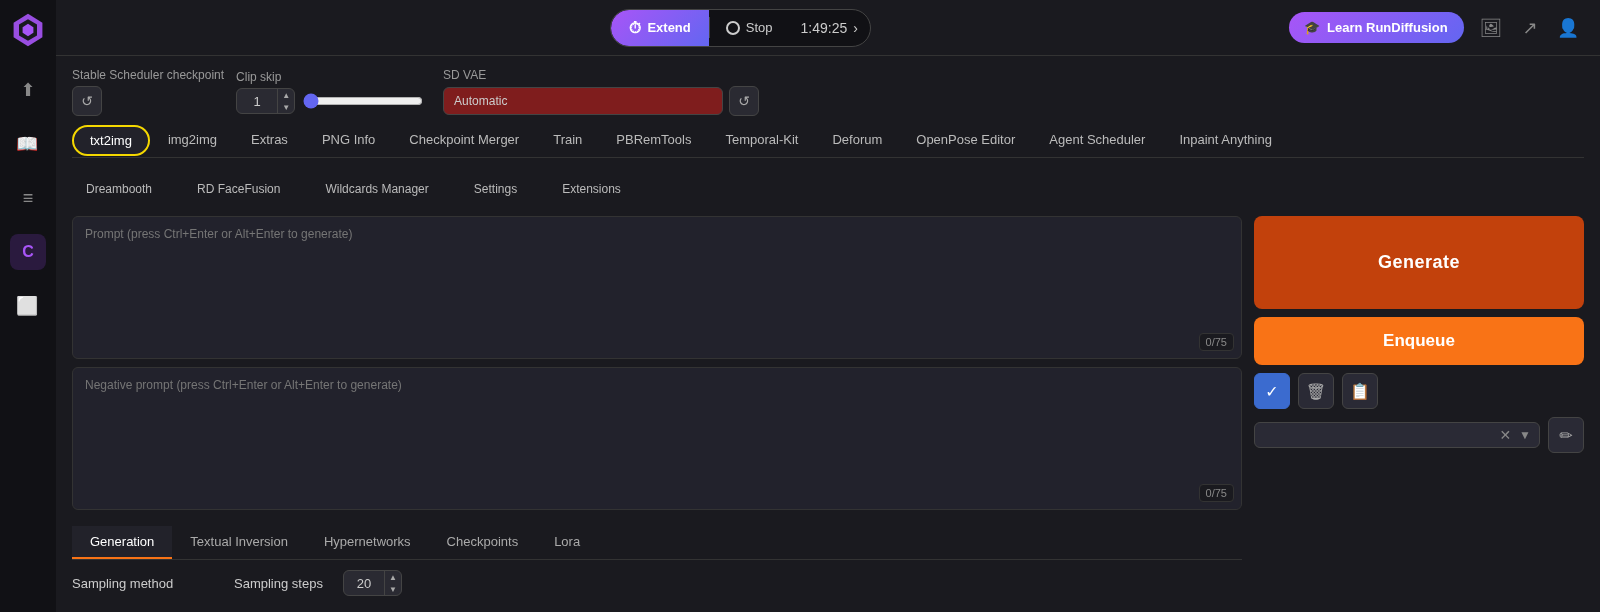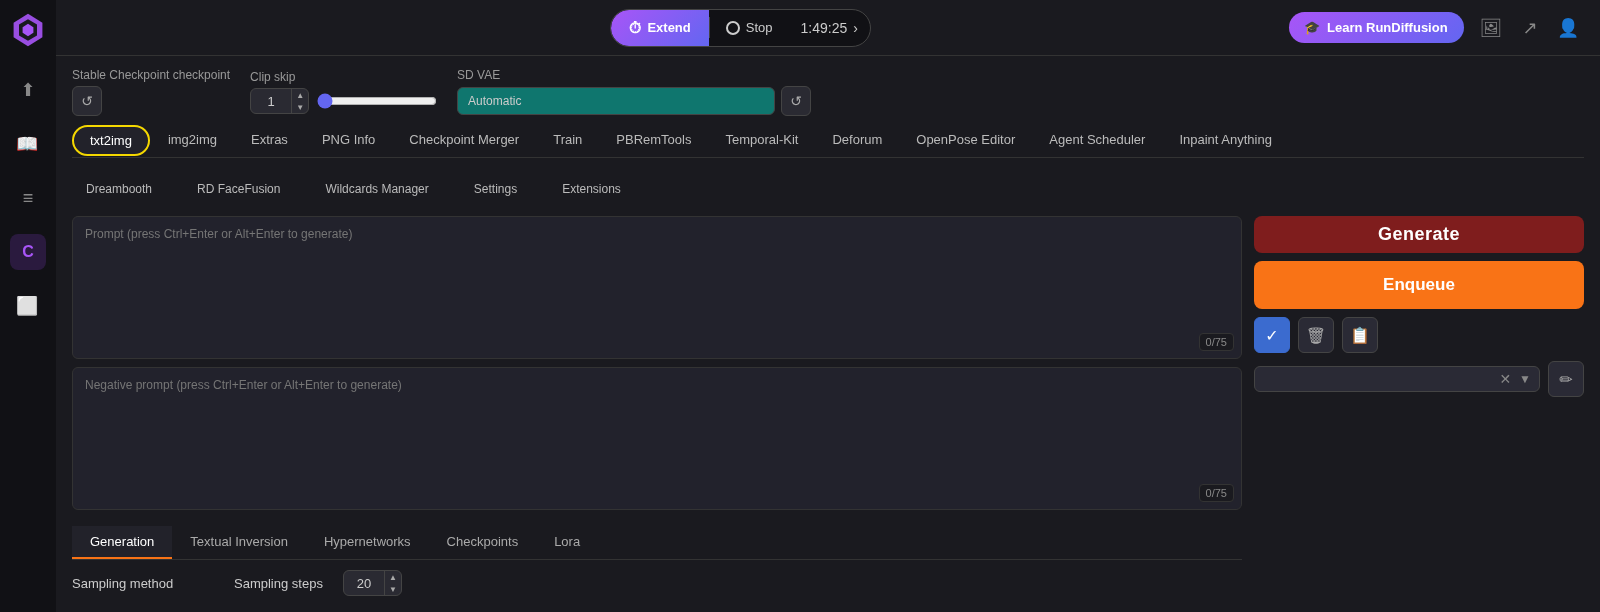--- a/index.html
+++ b/index.html
@@ -188,21 +188,20 @@
       display: flex;
       align-items: center;
       justify-content: center;
       font-size: 14px;
     }
 
     .clip-group {
       display: flex;
       flex-direction: column;
       gap: 4px;
-      margin-left: 8px;
     }
     .clip-label {
       font-size: 12px;
       color: #999;
     }
     .clip-controls {
       display: flex;
       align-items: center;
       gap: 8px;
     }
@@ -256,27 +255,27 @@
     .vae-label {
       font-size: 12px;
       color: #999;
     }
     .vae-select-wrap {
       display: flex;
       align-items: center;
       gap: 6px;
     }
     .vae-select {
-      background: #0f766e;
+      background: #7f1d1d;
       border: 1px solid #444;
       color: #ccc;
       padding: 6px 32px 6px 10px;
       border-radius: 6px;
       font-size: 12px;
-      width: 318px;
+      width: 280px;
       appearance: none;
       cursor: pointer;
     }
 
     
     .tabs-row1 {
       display: flex;
       align-items: center;
       border-bottom: 1px solid #333;
       gap: 2px;
@@ -440,26 +439,26 @@
 
     
     .right-panel {
       width: 330px;
       display: flex;
       flex-direction: column;
       gap: 8px;
       flex-shrink: 0;
     }
     .generate-btn {
-      background: #7f1d1d;
+      background: #c2410c;
       border: none;
       color: #fff;
       font-size: 18px;
       font-weight: 700;
-      padding: 8px;
+      padding: 36px;
       border-radius: 8px;
       cursor: pointer;
       width: 100%;
       letter-spacing: 0.5px;
     }
     .enqueue-btn {
       background: #f97316;
       border: none;
       color: #fff;
       font-size: 17px;
@@ -594,21 +593,21 @@
       <button class="topbar-icon-btn">🖼</button>
       <button class="topbar-icon-btn">↗</button>
       <button class="topbar-icon-btn">👤</button>
     </div>
   </div>
 
   <div class="content">
 
     <div class="checkpoint-row">
       <div class="checkpoint-group">
-        <div class="checkpoint-label">Stable Checkpoint checkpoint</div>
+        <div class="checkpoint-label">Stable Scheduler checkpoint</div>
         <div class="checkpoint-select-wrap">
           <div class="icon-btn-small" title="Refresh">↺</div>
         </div>
       </div>
 
       <div class="clip-group">
         <div class="clip-label">Clip skip</div>
         <div class="clip-controls">
           <div class="clip-number-wrap">
             <input class="clip-number" type="text" value="1" style="">

